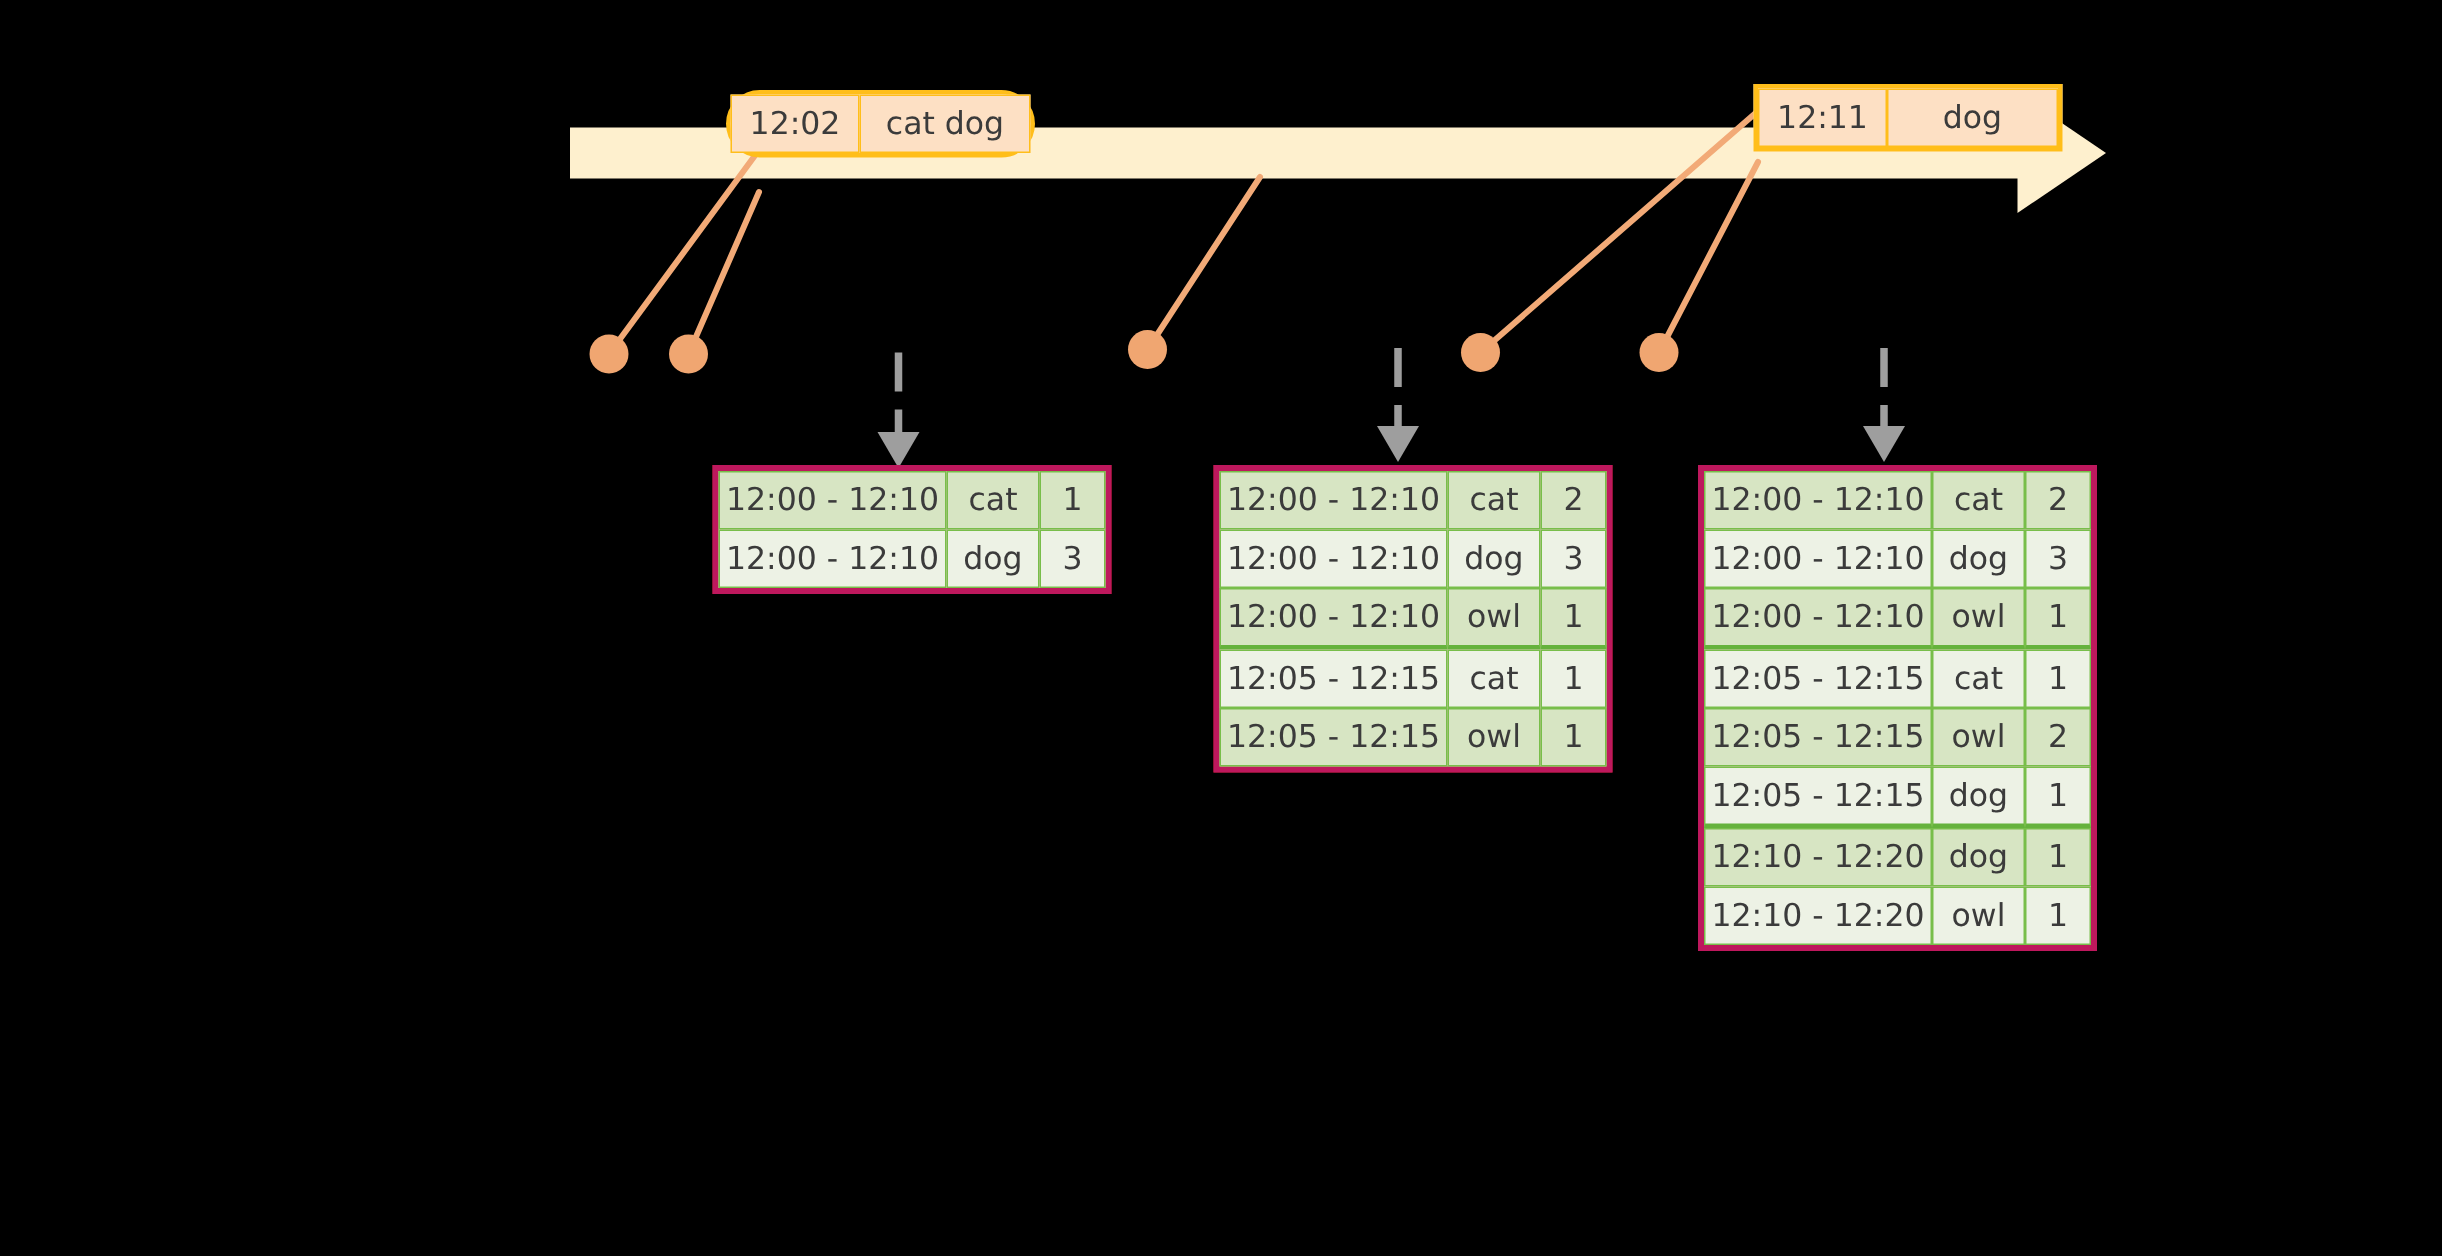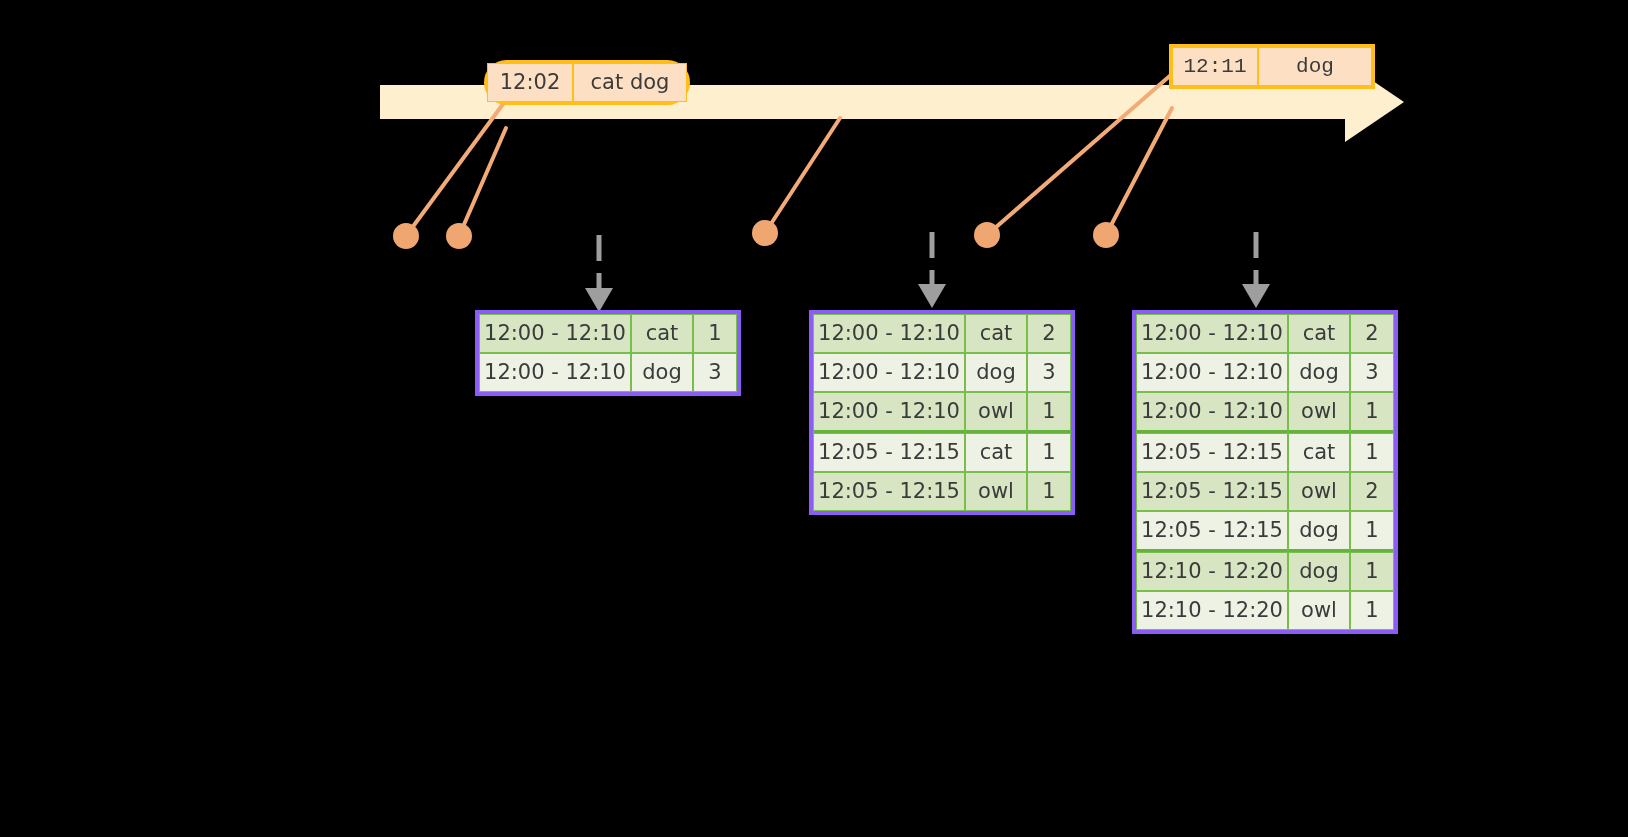--- a/index.html
+++ b/index.html
@@ -46,21 +46,21 @@
   .event-table tr:nth-child(odd) td { background: #FDE0C4; }
   .event-table tr:nth-child(even) td { background: #FEF3E6; }
   .event-table td.c-time { width: 84px; }
   .event-table td.c-words { width: 112px; }
 
   
   .result-table {
     position: absolute;
     border-collapse: separate;
     border-spacing: 0;
-    border: 4px solid #8b5cf6;
+    border: 4px solid #be185d;
     background: #b91c1c;
     box-sizing: border-box;
     z-index: 5;
   }
   .result-table td {
     border: 1.5px solid #78BE4A;
     font-size: 21px;
     color: #3b3b3b;
     text-align: center;
     padding: 0;
@@ -122,21 +122,21 @@
   <table class="event-table" style="left:484px; top:60px;border-radius:23px;">
     <tbody>
         <tr>
       <td class="c-time">12:02</td>
       <td class="c-words">cat dog</td>
     </tr>
   </tbody>
     </table>
 
 
-  <table class="event-table" style="left:1169px; top:44px;font-family:Liberation Mono, monospace;">
+  <table class="event-table" style="left:1169px; top:56px;">
     <tbody>
         <tr>
       <td class="c-time">12:11</td>
       <td class="c-words">dog</td>
     </tr>
   </tbody>
     </table>
 
   <table class="result-table" style="left:475px; top:310px;">
     <tbody>

